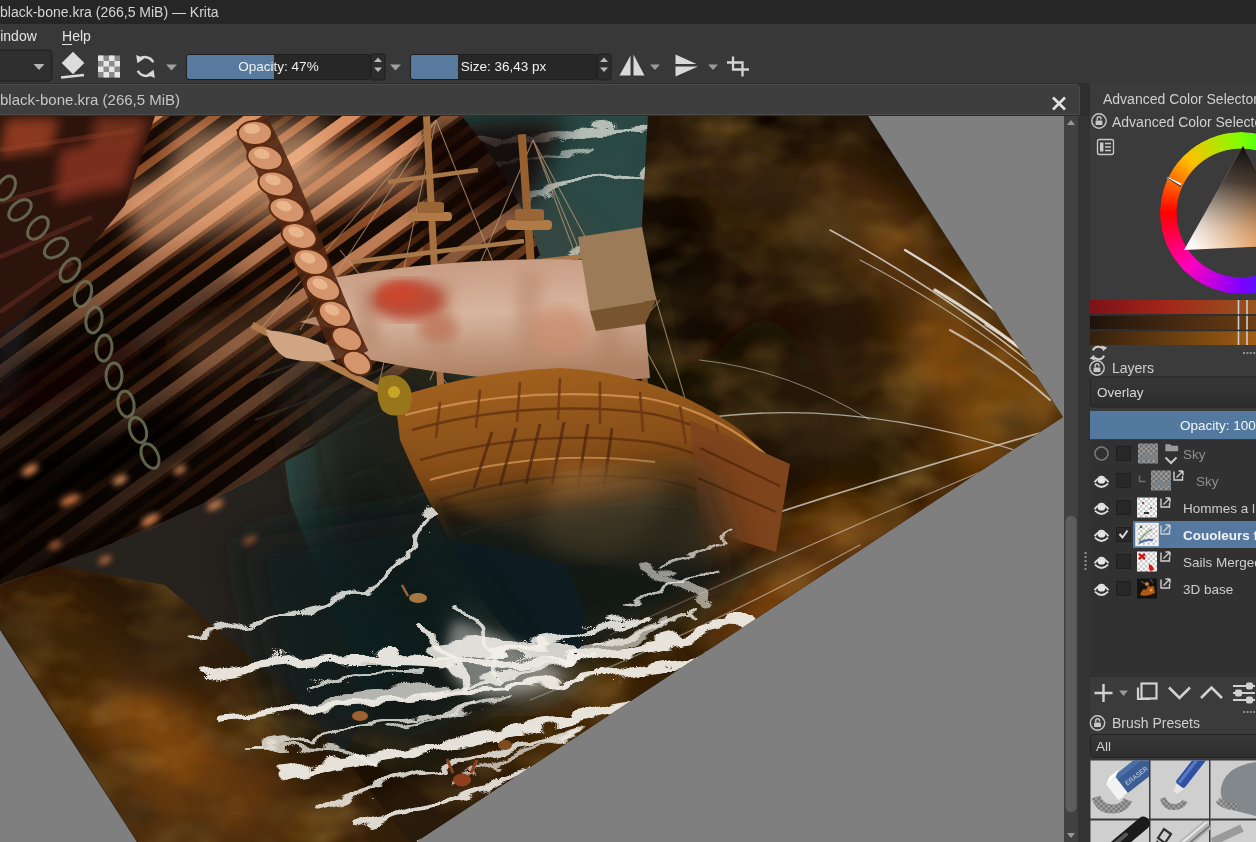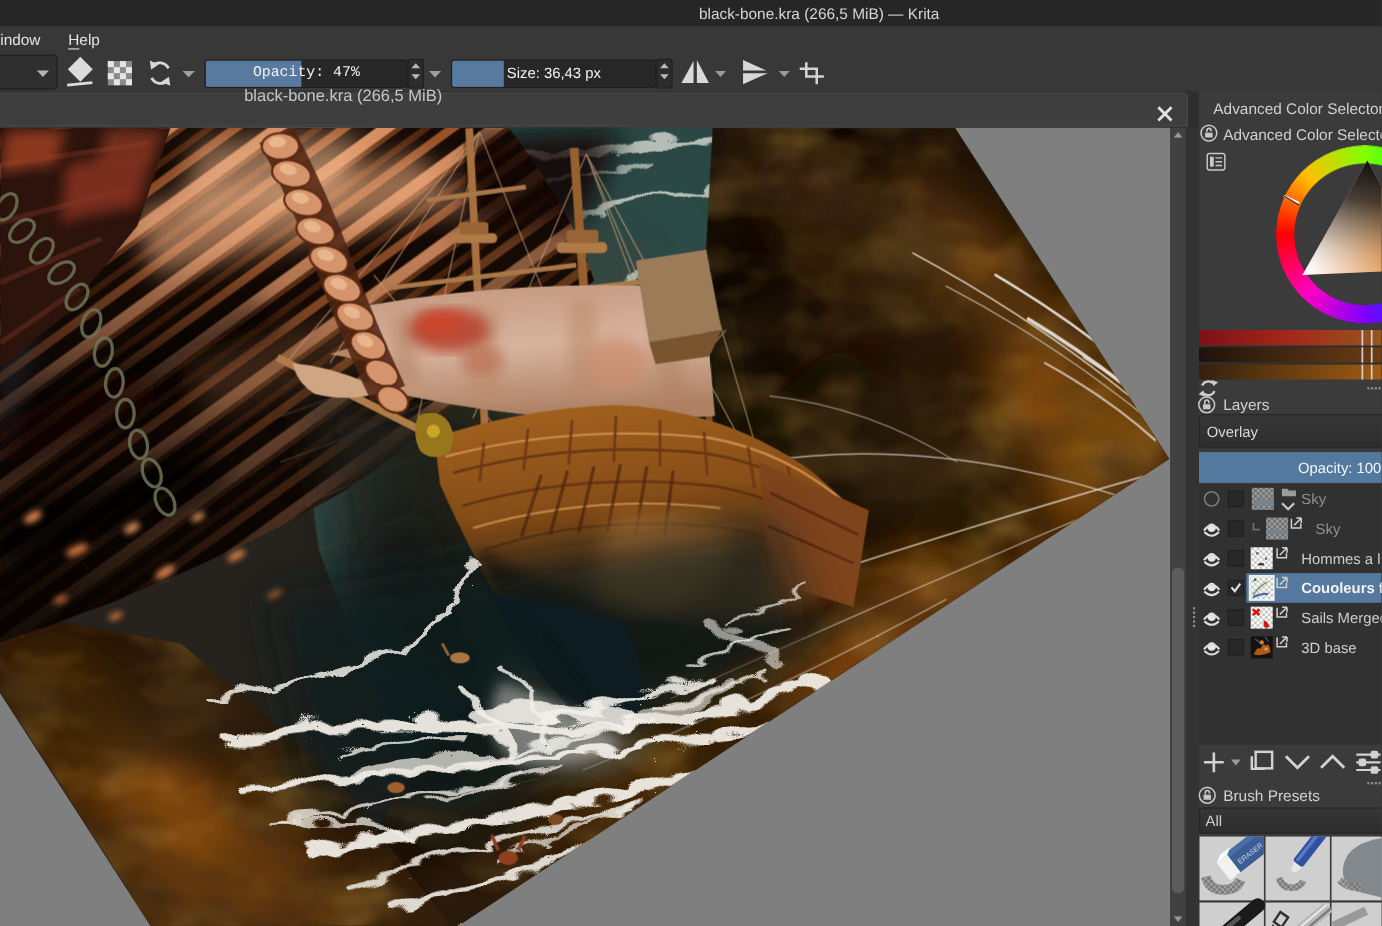--- a/index.html
+++ b/index.html
@@ -1,25 +1,25 @@
 <!DOCTYPE html>
 <html><head><meta charset="utf-8">
 <style>
   html,body{margin:0;padding:0;width:1256px;height:842px;overflow:hidden;background:#3b3b3b;
     font-family:"Liberation Sans",sans-serif;}
   .abs{position:absolute;}
   #titlebar{left:0;top:0;width:1256px;height:24px;background:#262626;color:#d5d5d5;
     font-size:13px;line-height:24px;text-align:left;}
-  #titletext{left:0px;top:0;width:854px;text-align:right;}
+  #titletext{left:0px;top:0;width:854px;text-align:left;}
   #menubar{left:0;top:24px;width:1256px;height:24px;background:#383838;color:#e4e4e4;font-size:14px;line-height:24px;}
   #toolbar{left:0;top:48px;width:1256px;height:35px;background:#383838;}
   #tabstrip{left:0;top:83px;width:1090px;height:33px;background:#2e2e2e;}
   #activetab{left:-6px;top:84px;width:1086px;height:31px;background:#3e3e3e;border:1px solid #4a4a4a;
     border-radius:4px 4px 0 0;box-sizing:border-box;}
-  #tabtext{left:0px;top:72px;width:624px;height:31px;color:#c6c6c6;font-size:15px;line-height:31px;text-align:center;}
+  #tabtext{left:0px;top:84px;width:624px;height:31px;color:#c6c6c6;font-size:15px;line-height:31px;text-align:left;}
   #dock{left:1090px;top:84px;width:166px;height:758px;background:#3b3b3b;}
   #docktabrow{left:1080px;top:84px;width:10px;height:31px;background:#2e2e2e;}
   .slider{position:absolute;top:54px;height:26px;background:#272727;border:1px solid #1f1f1f;
     border-radius:3px;box-sizing:border-box;overflow:hidden;}
   .sliderfill{position:absolute;left:0;top:0;bottom:0;background:#577a9e;}
   .slidertext{position:absolute;left:0;top:0;width:100%;height:100%;color:#f0f0f0;
     font-size:13.5px;line-height:24px;text-align:center;}
   #wheelring{left:1160px;top:132px;width:162px;height:162px;border-radius:50%;
     background:conic-gradient(from 0deg, hsl(90,100%,50%), hsl(135,100%,50%), hsl(180,100%,50%), hsl(225,100%,50%), hsl(270,100%,50%), hsl(315,100%,50%), hsl(360,100%,50%), hsl(405,100%,50%), hsl(450,100%,50%));
     -webkit-mask:radial-gradient(circle closest-side, transparent 79%, #000 80%);
@@ -86,21 +86,21 @@
     <path d="M675.5,66.5 L698,66.5 L675.5,76.5 Z"></path>
   </g>
   <path d="M650,64.5 l10,0 l-5,5.5 z" fill="#9a9a9a"></path>
   <path d="M708,64.5 l10,0 l-5,5.5 z" fill="#9a9a9a"></path>
 
   <g stroke="#d4d4d4" stroke-width="2.3" fill="none">
     <path d="M733,56.5 L733,69.5 L749,69.5"></path>
     <path d="M727,62.5 L742.5,62.5 L742.5,76.5"></path>
   </g>
 </svg>
-<div class="abs slider" style="left:186px;width:185px;font-family:Liberation Mono, monospace;">
+<div class="abs slider" style="left:186px;width:185px;">
     <div class="sliderfill" style="width:87px;"></div>
     <div class="slidertext">Opacity: 47%</div>
   </div>
 
 <div class="abs slider" style="left:410px;width:187px;">
     <div class="sliderfill" style="width:47px;"></div>
     <div class="slidertext">Size: 36,43 px</div>
   </div>
 
 <div class="abs" id="tabstrip"></div>

